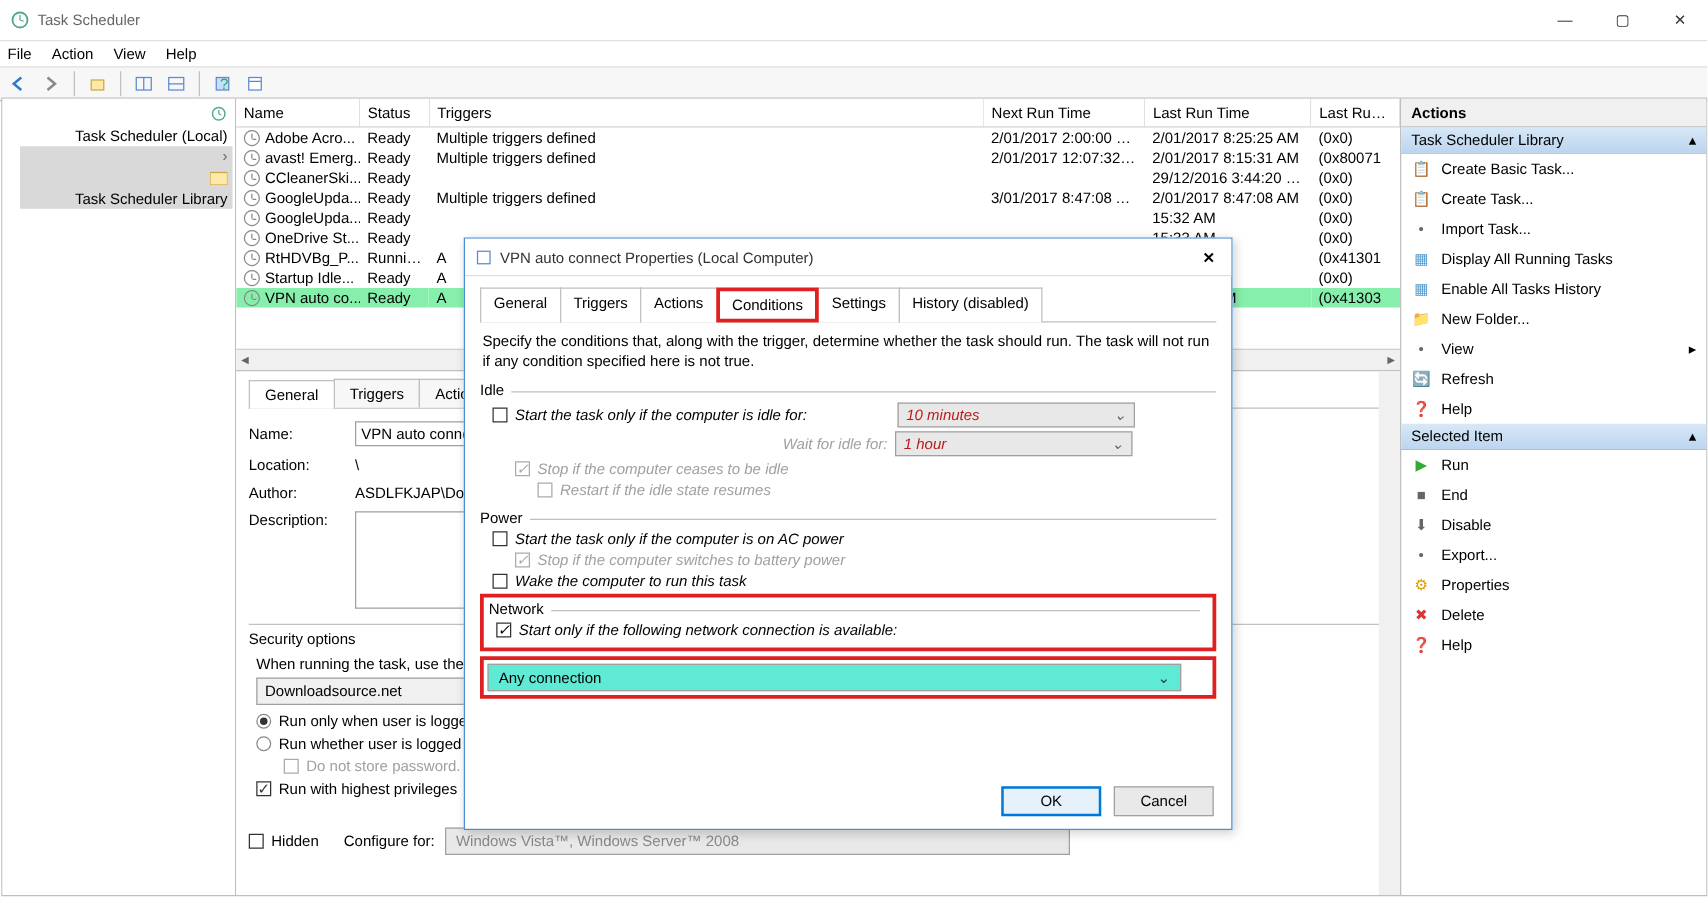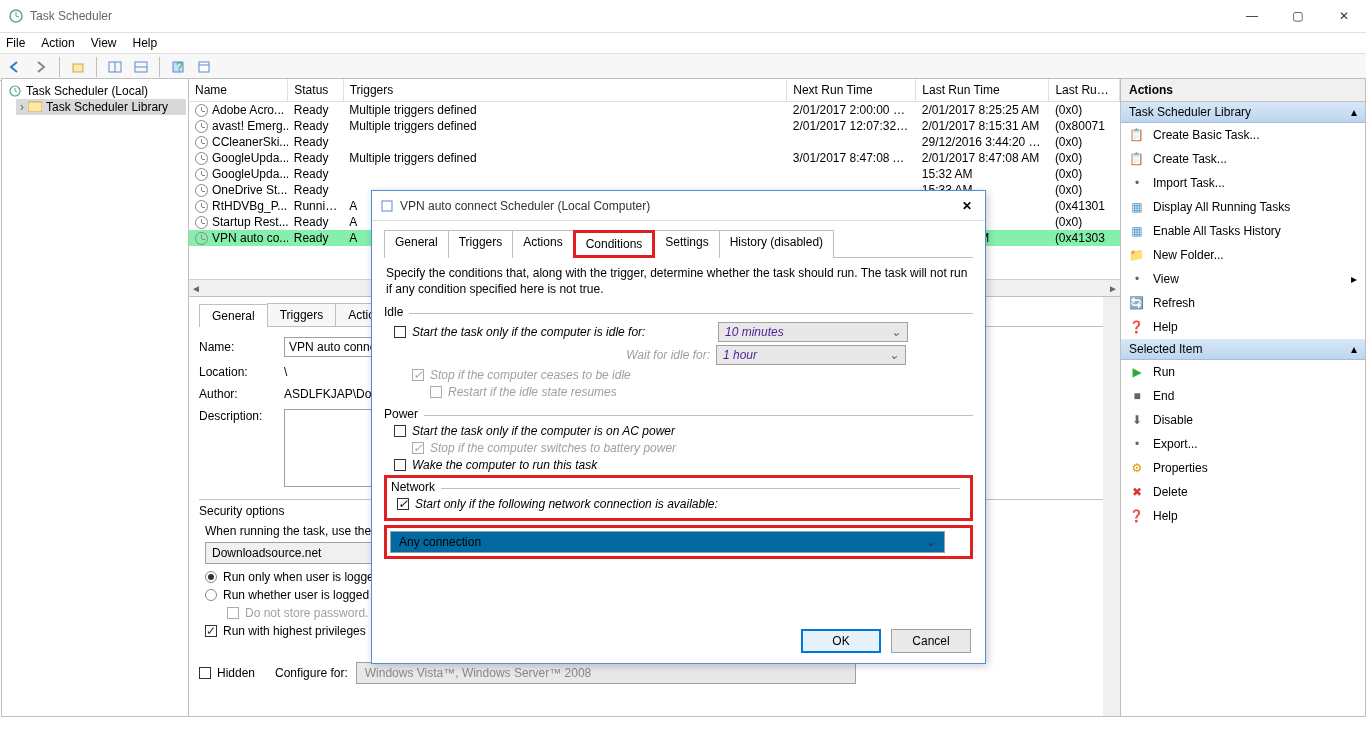--- a/index.html
+++ b/index.html
@@ -9,21 +9,21 @@
 .titlebar .title { flex: 1; color: #666; }
 .titlebar .winbtns { display: flex; gap: 18px; color: #333; }
 .winbtn { width: 28px; text-align: center; cursor: default; }
 .menubar { height: 20px; display: flex; align-items: center; padding: 0 6px; gap: 16px; }
 .menubar span { cursor: default; }
 .toolbar { height: 28px; border-top: 1px solid #e0e0e0; border-bottom: 1px solid #bfbfbf; display: flex; align-items: center; padding: 0 4px; gap: 4px; background: #f7f7f7; }
 .tbtn { width: 22px; height: 22px; display: flex; align-items: center; justify-content: center; border: 1px solid transparent; }
 .sep { width: 1px; height: 20px; background: #c0c0c0; margin: 0 3px; }
 .workspace { position: absolute; top: 78px; bottom: 20px; left: 1px; right: 0; display: flex; border: 1px solid #bfbfbf; }
 .left-pane { width: 187px; border-right: 1px solid #bfbfbf; padding: 4px 2px; background: #fff; }
-.tree-row { display: flex; align-items: flex-start; gap: 4px; padding: 1px 4px; cursor: default; }
+.tree-row { display: flex; align-items: flex-end; gap: 4px; padding: 1px 4px; cursor: default; flex-direction: column; }
 .tree-row.sel { background: #d9d9d9; }
 .mid-pane { flex: 1; display: flex; flex-direction: column; background: #fff; position: relative; }
 .tasklist { height: 218px; overflow: hidden; border-bottom: 1px solid #bfbfbf; position: relative; }
 .tasklist table { width: 100%; border-collapse: collapse; table-layout: fixed; }
 .tasklist th { text-align: left; font-weight: normal; padding: 4px 6px; border-right: 1px solid #e0e0e0; background: #fff; position: sticky; top: 0; border-bottom: 1px solid #e0e0e0; white-space: nowrap; overflow: hidden; text-overflow: ellipsis; }
 .tasklist td { padding: 1px 6px; white-space: nowrap; overflow: hidden; text-overflow: ellipsis; }
 .tasklist tr.selected td { background: #86efac; }
 .tasklist .taskname { display: flex; align-items: center; gap: 4px; }
 .clockicon { width: 13px; height: 13px; border: 1px solid #888; border-radius: 50%; position: relative; flex-shrink: 0; }
 .clockicon:before { content:""; position:absolute; width:1px; height:4px; background:#888; left:5px; top:2px; }
@@ -55,23 +55,23 @@
 .dlg-tabs { display:flex; border-bottom:1px solid #bfbfbf; margin-bottom:8px;}
 .dlg-tab { padding:4px 10px; border:1px solid #bfbfbf; border-bottom:none; margin-right:-1px; background:#fff; cursor:default; position:relative; top:1px;}
 .dlg-tab.sel { background:#fff; font-weight:normal; z-index:2;}
 .redbox { border: 3px solid #e02020; }
 .dlg-desc { margin: 6px 2px 4px 2px; line-height:1.3; }
 .fieldset-line { height:1px; background:#bfbfbf; flex:1; margin-left:6px; margin-top:2px;}
 .fs-head { display:flex; align-items:center; margin: 8px 0 2px 0;}
 .fs-body { padding-left: 10px; }
 .cond-row { display:flex; align-items:center; gap:6px; margin: 3px 0; font-style: italic;}
 .disabled { color:#a0a0a0; }
-.combo { border:1px solid #a0a0a0; background:#e8e8e8; padding:2px 6px; width:190px; position:relative; color:#4c1d95;}
+.combo { border:1px solid #a0a0a0; background:#e8e8e8; padding:2px 6px; width:190px; position:relative; color:#b91c1c;}
 .combo:after { content:"⌄"; position:absolute; right:6px; color:#666;}
-.net-combo { border:1px solid #a0a0a0; background:#0369a1; padding:3px 8px; width:555px; position:relative; margin: 4px 0 0 10px;}
+.net-combo { border:1px solid #a0a0a0; background:#5eead4; padding:3px 8px; width:555px; position:relative; margin: 4px 0 0 10px;}
 .net-combo:after { content:"⌄"; position:absolute; right:8px; color:#333;}
 .dlg-footer { position:absolute; bottom:10px; right:14px; display:flex; gap:10px;}
 .dlg-btn { width:80px; padding:4px 0; text-align:center; border:1px solid #a0a0a0; background:#e9e9e9; cursor:default;}
 .dlg-btn.primary { border:2px solid #0078d7; background:#e5f1fb; padding:3px 0;}
 .vscroll-stub { position:absolute; right:0; top:0; bottom:0; width:17px; background:#f0f0f0;}
 svg { display:block; }
 </style>
 </head>
 <body>
 
@@ -277,21 +277,21 @@
               <td>Running</td>
               <td>A</td>
               <td></td>
               <td>13:55 AM</td>
               <td>(0x41301</td>
             </tr>
             <tr>
               <td>
                 <span class="taskname">
                   <span class="clockicon"></span>
-                  <span>Startup Rest...</span>
+                  <span>Startup Idle...</span>
                 </span>
               </td>
               <td>Ready</td>
               <td>A</td>
               <td></td>
               <td>8:56:57 PM</td>
               <td>(0x0)</td>
             </tr>
             <tr class="selected">
               <td>
@@ -455,21 +455,21 @@
   </div>
 </div>
 
 <div class="dialog">
   <div class="dlg-titlebar">
     <span style="margin-right:6px;">
         <svg width="14" height="14">
           <rect x="2" y="2" width="10" height="10" fill="#fff" stroke="#5a8ad0"></rect>
         </svg>
       </span>
-    <span class="dlg-title">VPN auto connect Scheduler (Local Computer)</span>
+    <span class="dlg-title">VPN auto connect Properties (Local Computer)</span>
     <span class="dlg-close">✕</span>
   </div>
   <div class="dlg-body">
     <div class="dlg-tabs">
       <div class="dlg-tab">General</div>
       <div class="dlg-tab">Triggers</div>
       <div class="dlg-tab">Actions</div>
       <div class="dlg-tab sel redbox" style="border-color:#e02020;">Conditions</div>
       <div class="dlg-tab">Settings</div>
       <div class="dlg-tab">History (disabled)</div>

